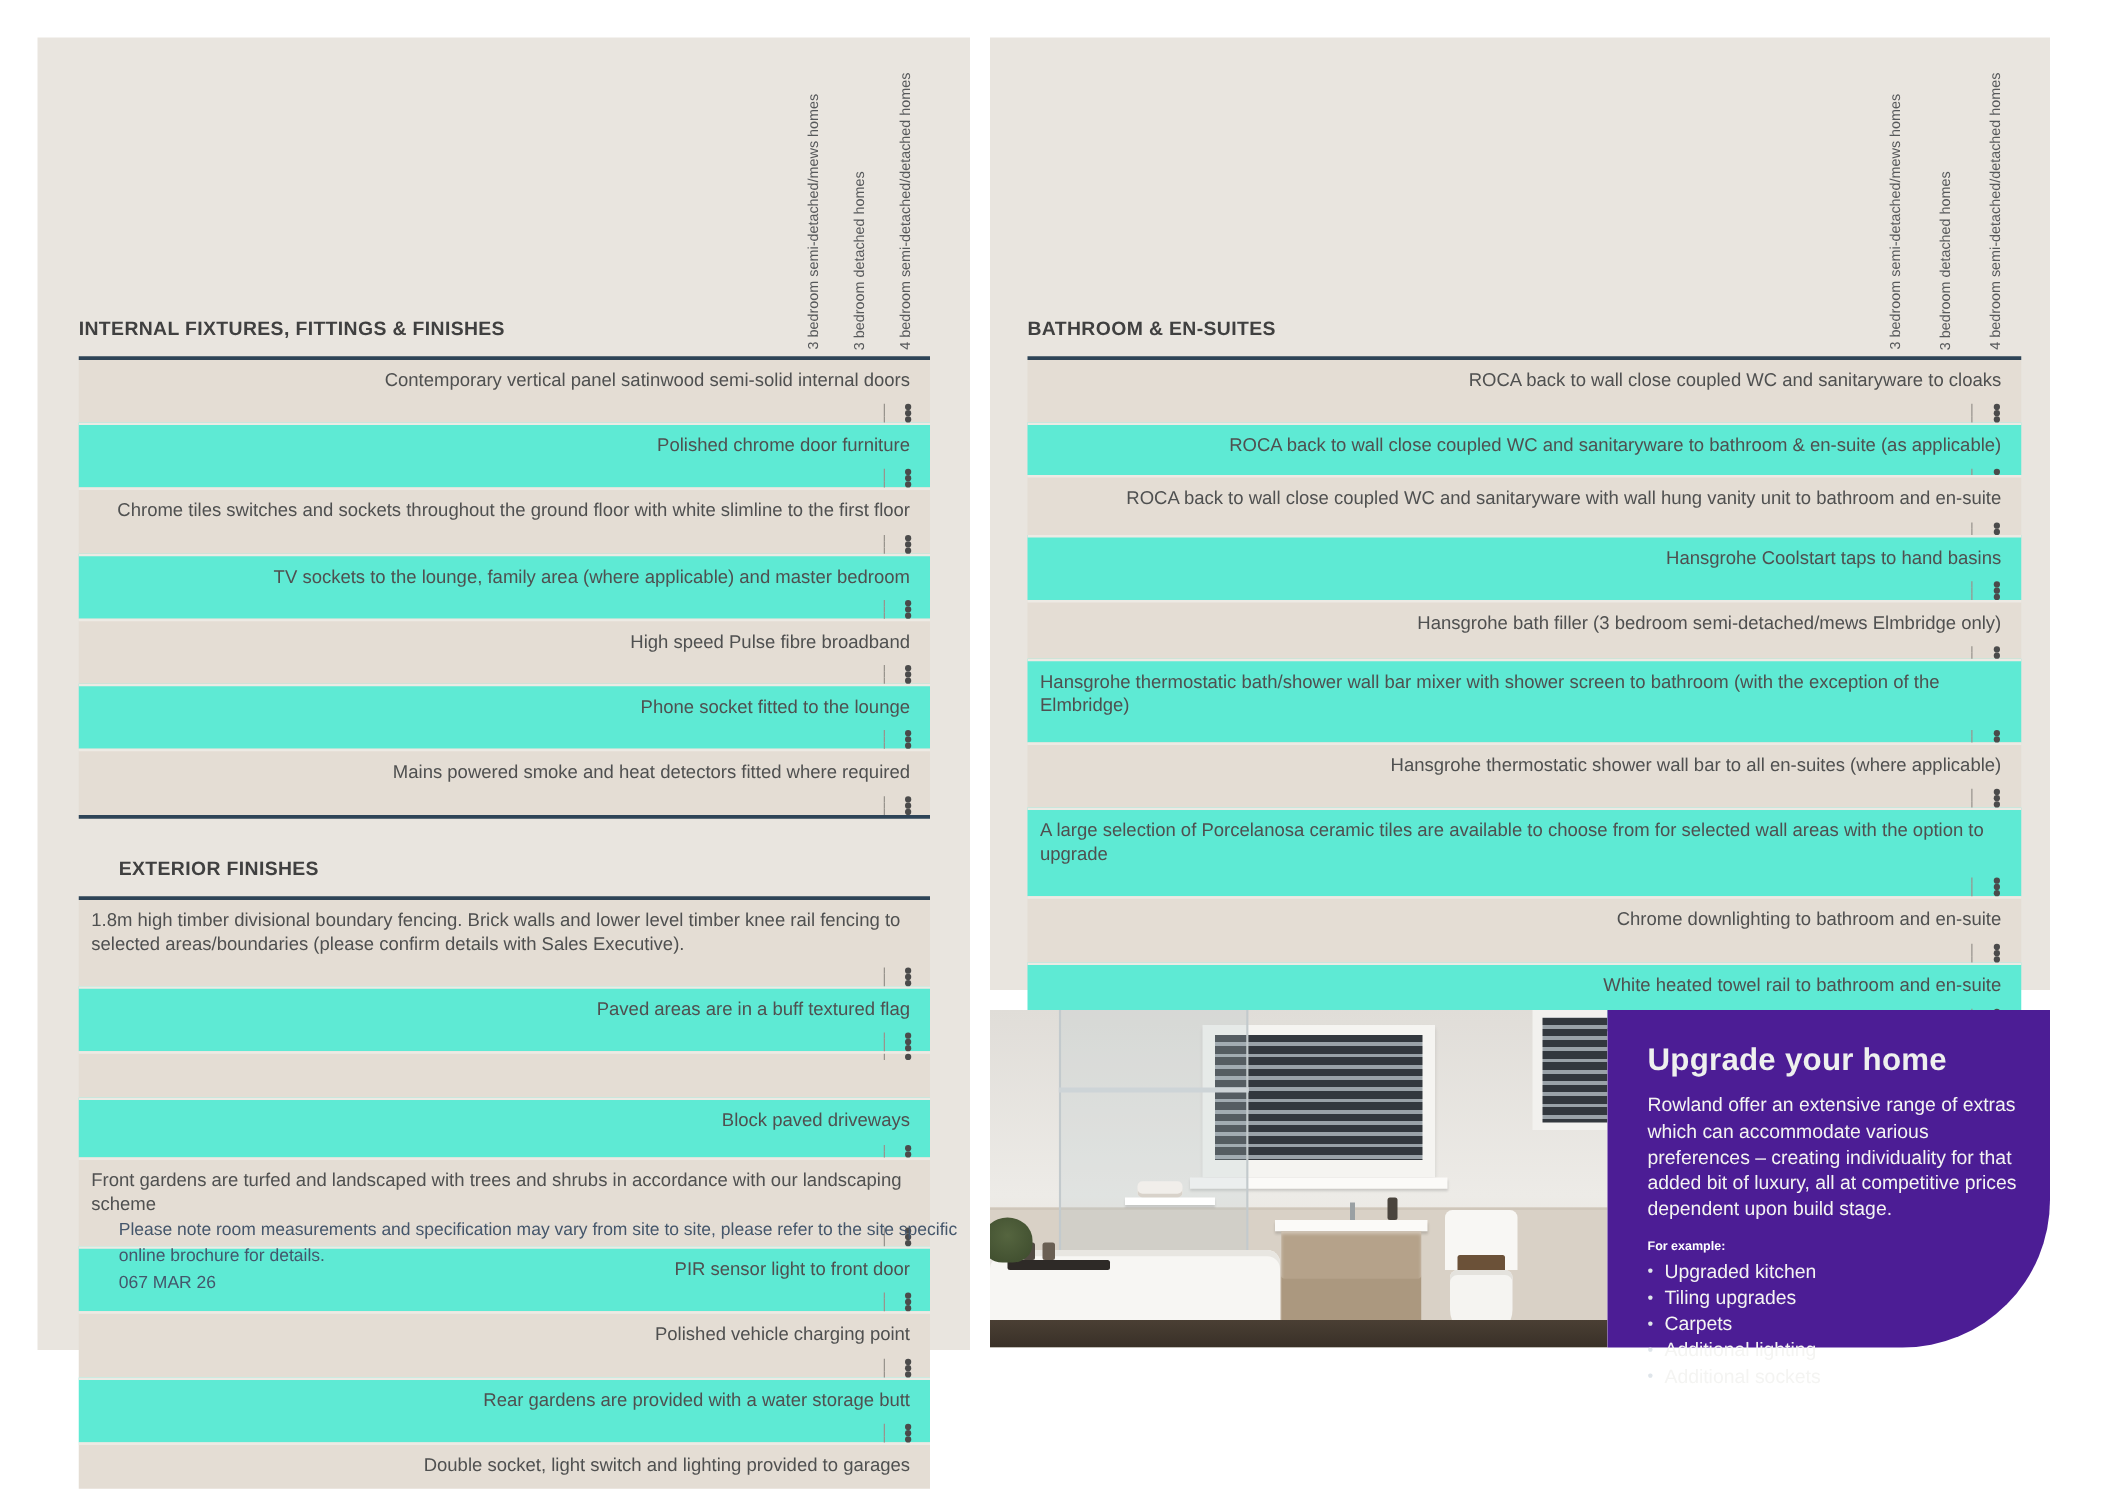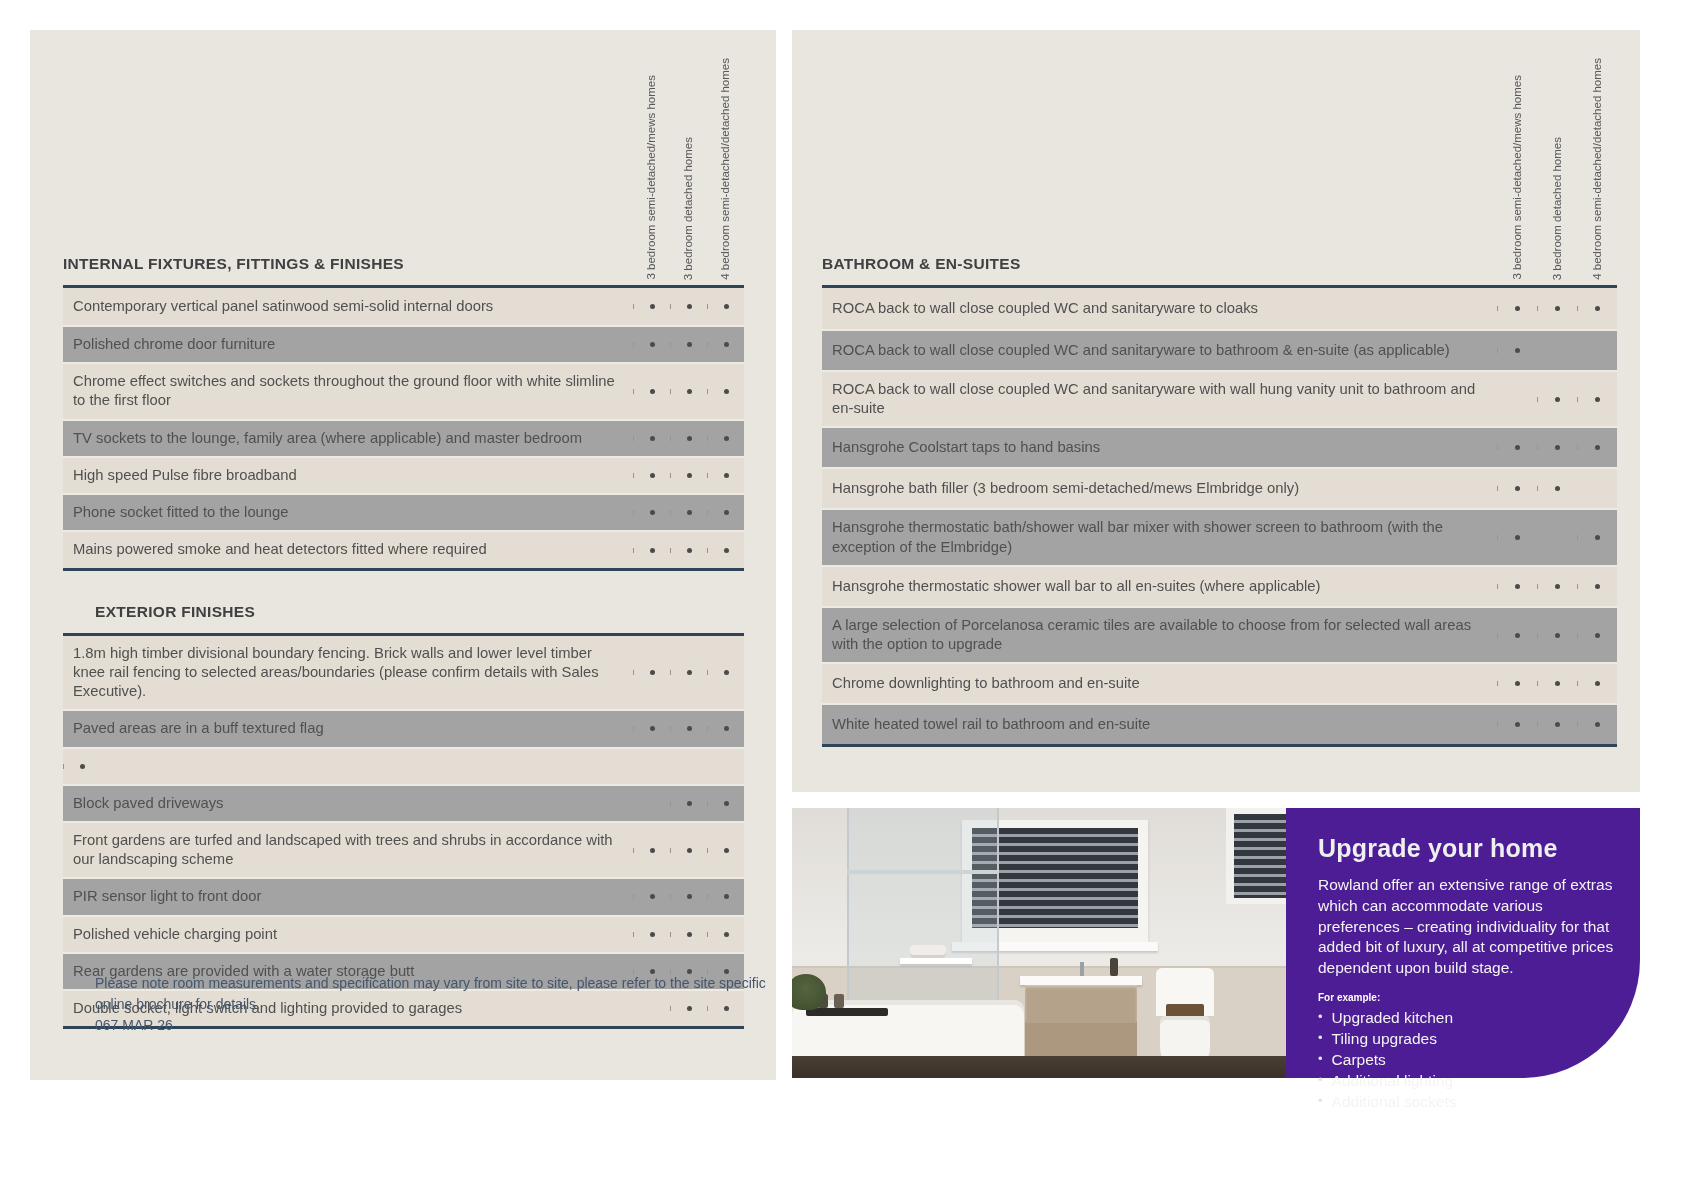--- a/index.html
+++ b/index.html
@@ -32,25 +32,25 @@
     writing-mode: vertical-rl; transform: rotate(180deg);
     width: 37px; line-height: 37px;
     font-size: 11.5px; color: #56585a; white-space: nowrap;
   }
   .panel-right .col-head { width: 40px; line-height: 40px; }
 
   
   .spec-table {
     border-top: 3px solid #2e4457; border-bottom: 3px solid #2e4457;
   }
-  .spec-row { display: flex; align-items: center; min-height: 37px; }
+  .spec-row { display: flex; align-items: flex-end; min-height: 37px; flex-direction: column; }
   .panel-right .spec-row { min-height: 41px; }
   .spec-row + .spec-row { border-top: 2px solid #edeae4; }
   .spec-row.dark  { background: #e4ddd4; }
-  .spec-row.light { background: #a3a3a3; }
+  .spec-row.light { background: #5eead4; }
   .row-label {
     flex: 1; display: flex; align-items: center;
     padding: 8px 16px 8px 10px;
     font-size: 14.8px; line-height: 1.3; color: #4f5050;
   }
   .dot-cell {
     width: 37px; flex: 0 0 auto; border-left: 1px solid #98948d;
     display: flex; align-items: center; justify-content: center;
   }
   .panel-right .dot-cell { width: 40px; }
@@ -118,21 +118,21 @@
           <span class="dot"></span>
         </div>
         <div class="dot-cell">
           <span class="dot"></span>
         </div>
         <div class="dot-cell">
           <span class="dot"></span>
         </div>
       </div>
       <div class="spec-row dark">
-        <div class="row-label">Chrome effect switches and sockets throughout the ground floor with white slimline to the first floor</div>
+        <div class="row-label">Chrome tiles switches and sockets throughout the ground floor with white slimline to the first floor</div>
         <div class="dot-cell">
           <span class="dot"></span>
         </div>
         <div class="dot-cell">
           <span class="dot"></span>
         </div>
         <div class="dot-cell">
           <span class="dot"></span>
         </div>
       </div>

